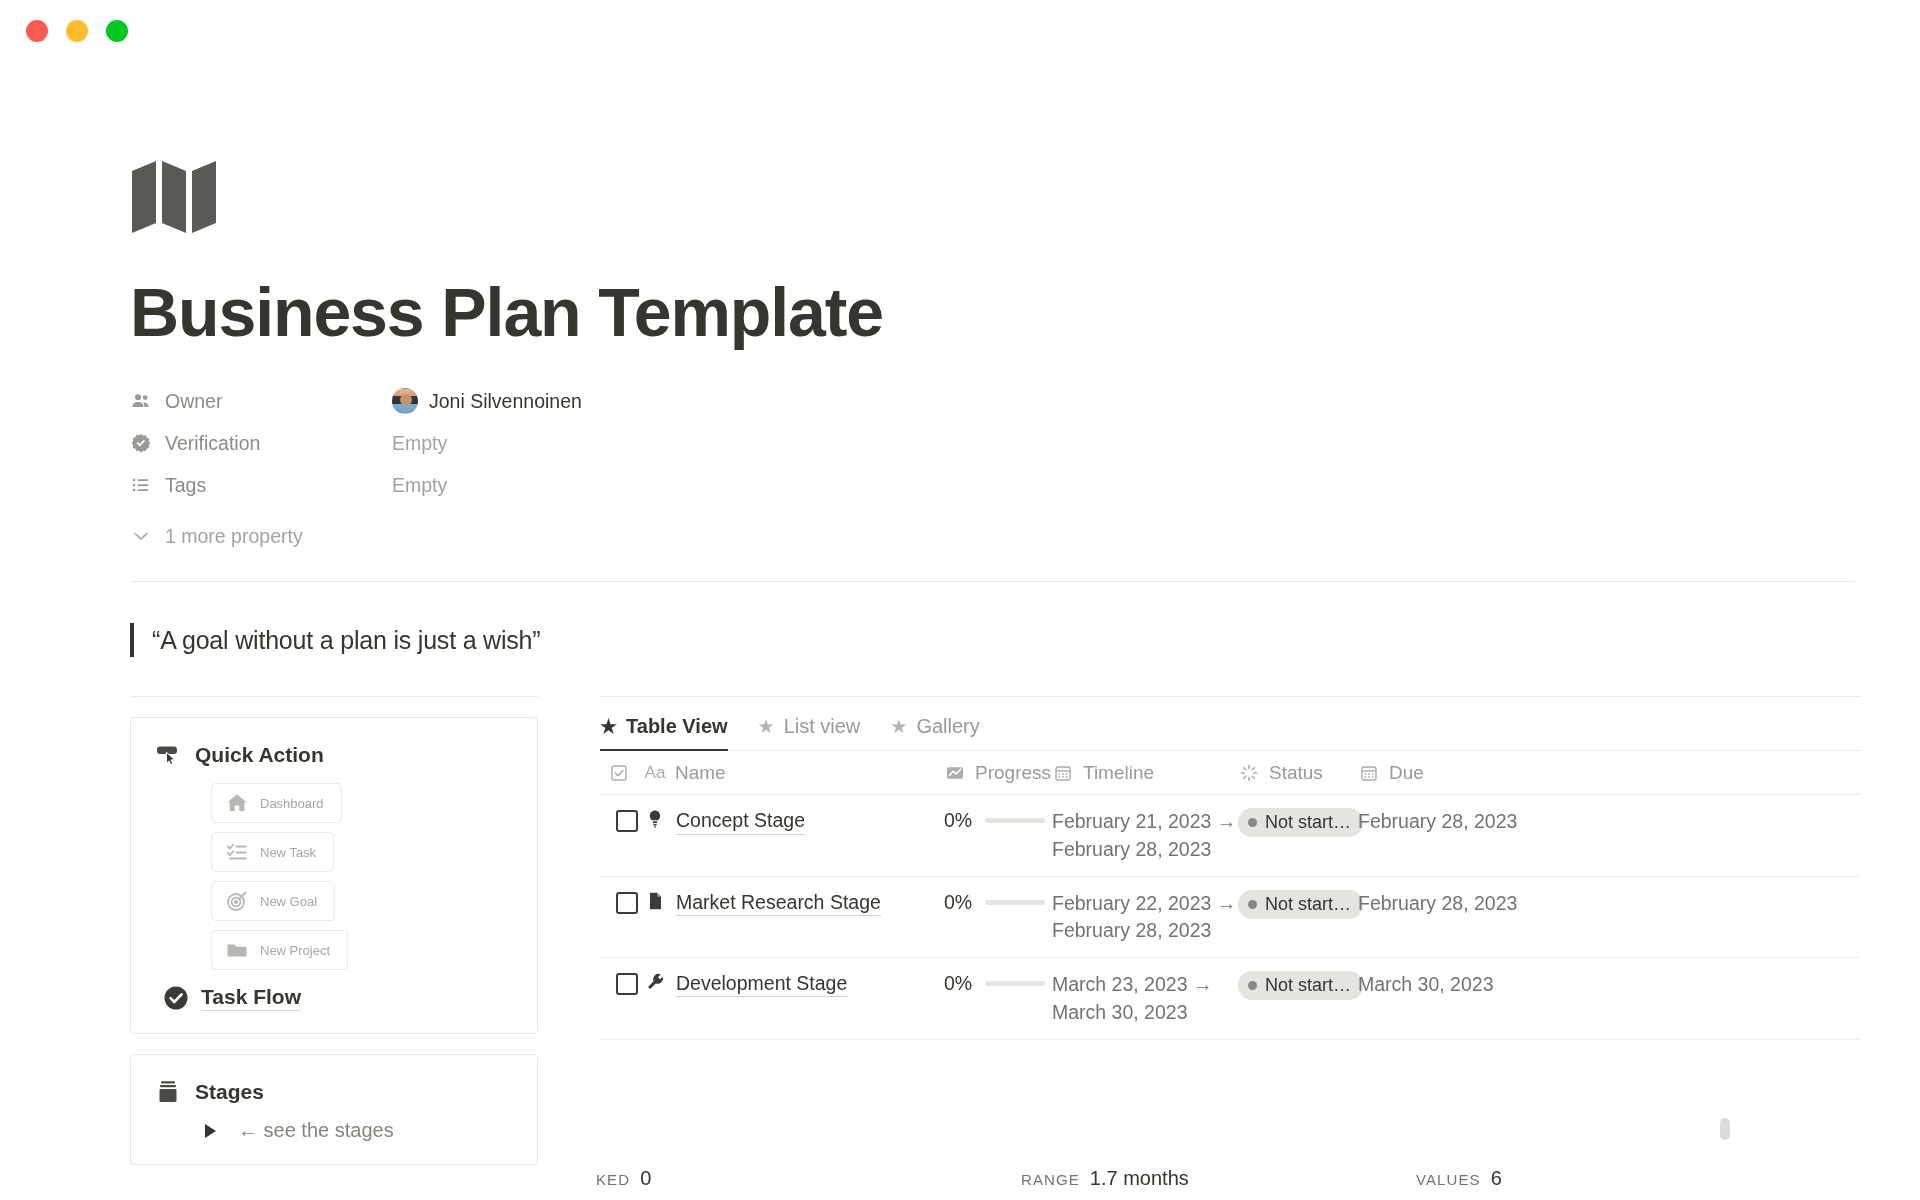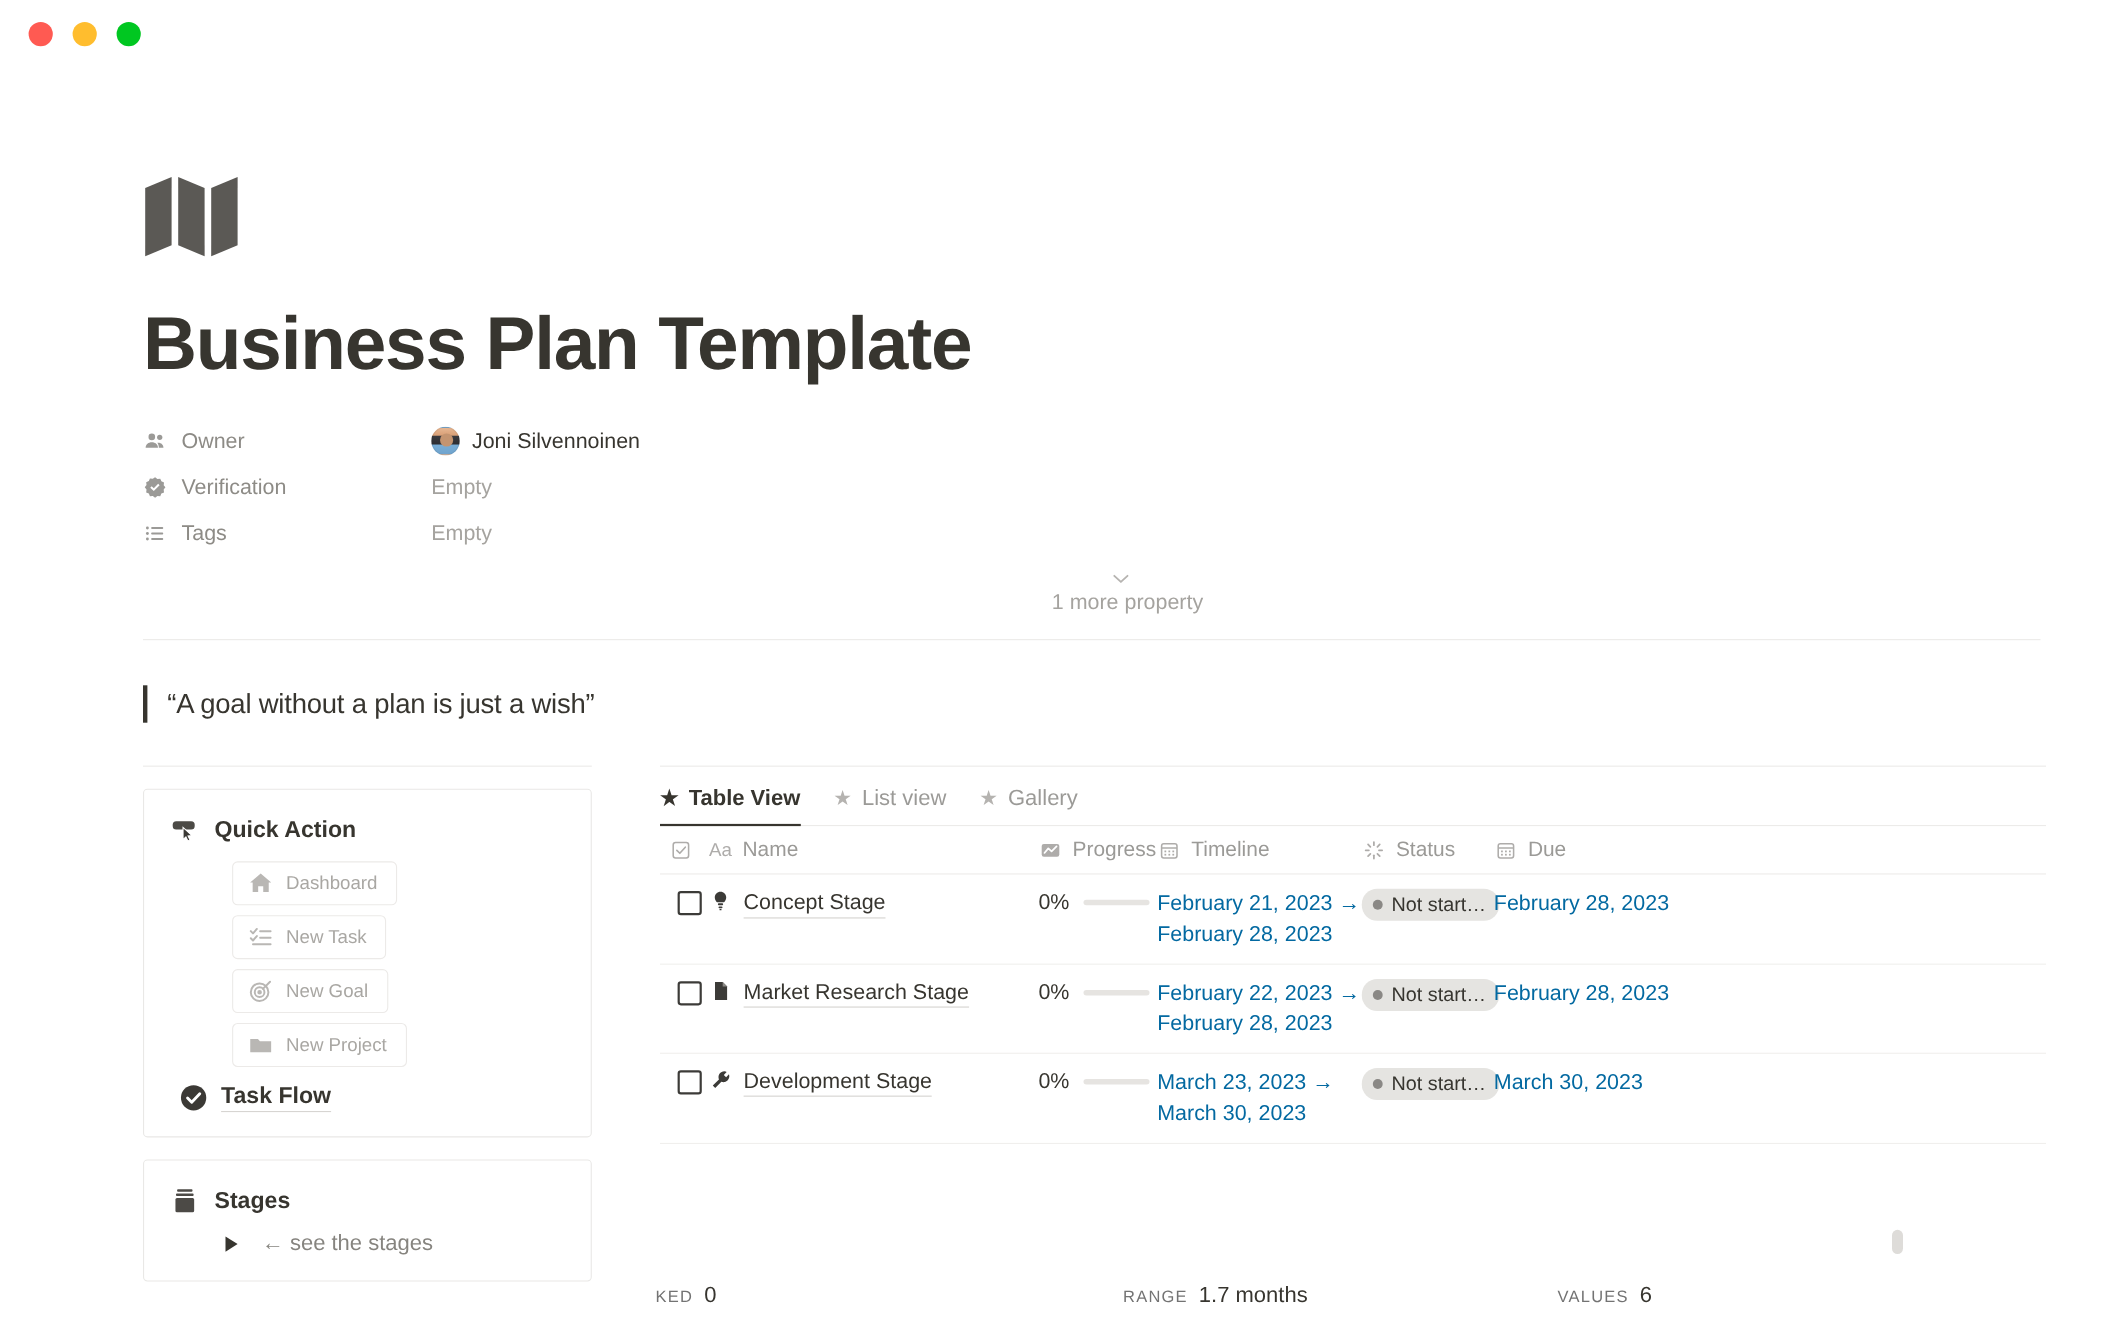--- a/index.html
+++ b/index.html
@@ -78,21 +78,21 @@
   }
   .avatar::after {
     content: ""; position: absolute;
     left: 7px; top: 5px; width: 12px; height: 12px;
     border-radius: 50%;
     background: #c49470;
   }
   #more-property-row {
     display: flex; align-items: center;
     height: 42px; margin-top: 9px;
-    color: #a5a39f; font-size: 19.5px; flex-direction: column;
+    color: #a5a39f; font-size: 19.5px;
   }
   #more-property-row .prop-icon { color: #b6b4b1; }
 
   
   #top-divider {
     margin-top: 24px;
     width: 1725px; height: 1px;
     background: #ebeae8;
   }
 
@@ -136,21 +136,21 @@
   .callout-title { font-size: 21px; font-weight: 700; color: #37352f; }
 
   .qa-list { margin-left: 58px; }
   .qa-btn {
     display: inline-flex; align-items: center;
     border: 1px solid #eceae8;
     border-radius: 5px;
     padding: 7px 17px 7px 13px;
     margin-top: 9px;
     color: #a9a7a3;
-    font-size: 17px;
+    font-size: 13px;
     background: #fff;
   }
   .qa-btn .qa-icon {
     width: 24px; height: 24px; margin-right: 11px; flex: none;
     display: inline-flex; align-items: center; justify-content: center;
     color: #b9b7b4;
   }
   .qa-link-row {
     display: flex; align-items: center;
     margin-top: 15px; margin-left: 10px;
@@ -246,21 +246,21 @@
     border-bottom: 1.3px solid #d5d3d0;
     line-height: 1.35;
   }
   .row-prog { display: flex; align-items: center; padding-top: 2px; }
   .row-prog .pct { color: #37352f; margin-right: 13px; }
   .prog-track {
     width: 60px; height: 5px; border-radius: 3px; background: #e6e4e1;
     position: relative; overflow: hidden;
   }
   .prog-fill { position: absolute; left: 0; top: 0; bottom: 0; background: #37352f; }
-  .row-time, .row-due { color: #0369a1; line-height: 1.42; padding-top: 1px; }
+  .row-time, .row-due { color: #737373; line-height: 1.42; padding-top: 1px; }
   .status-pill {
     display: inline-flex; align-items: center;
     background: #e5e4e1;
     border-radius: 14px;
     padding: 4px 12px 4px 10px;
     font-size: 18px;
     color: #37352f;
     margin-top: 1px;
     white-space: nowrap;
   }

